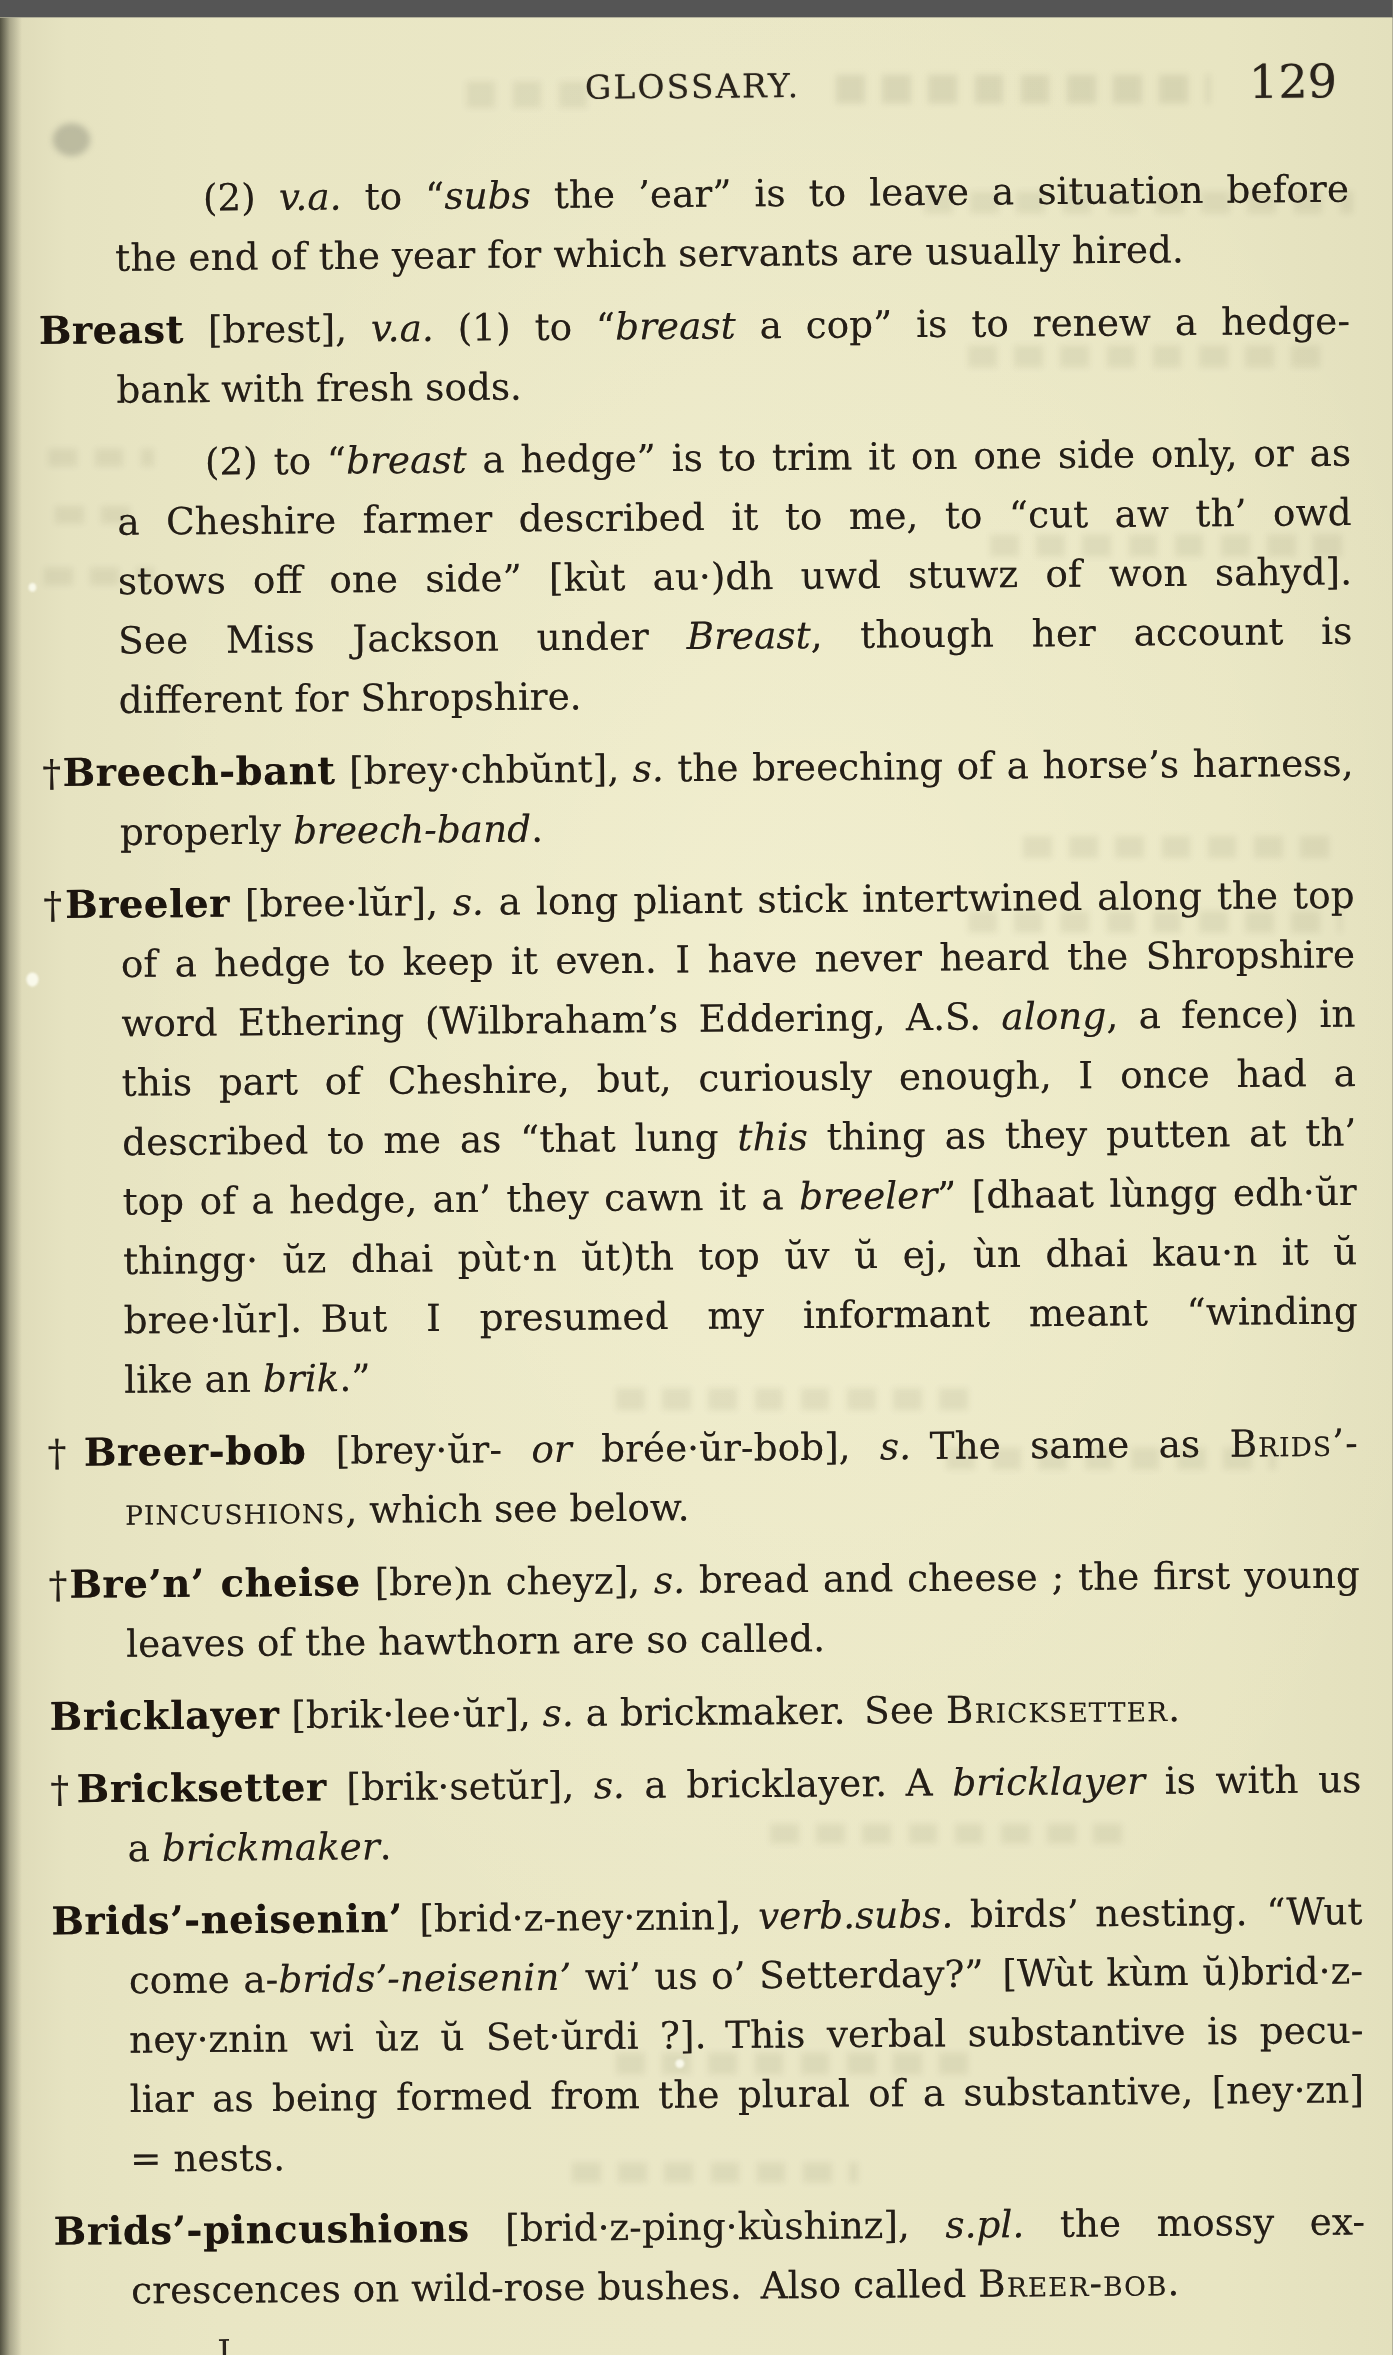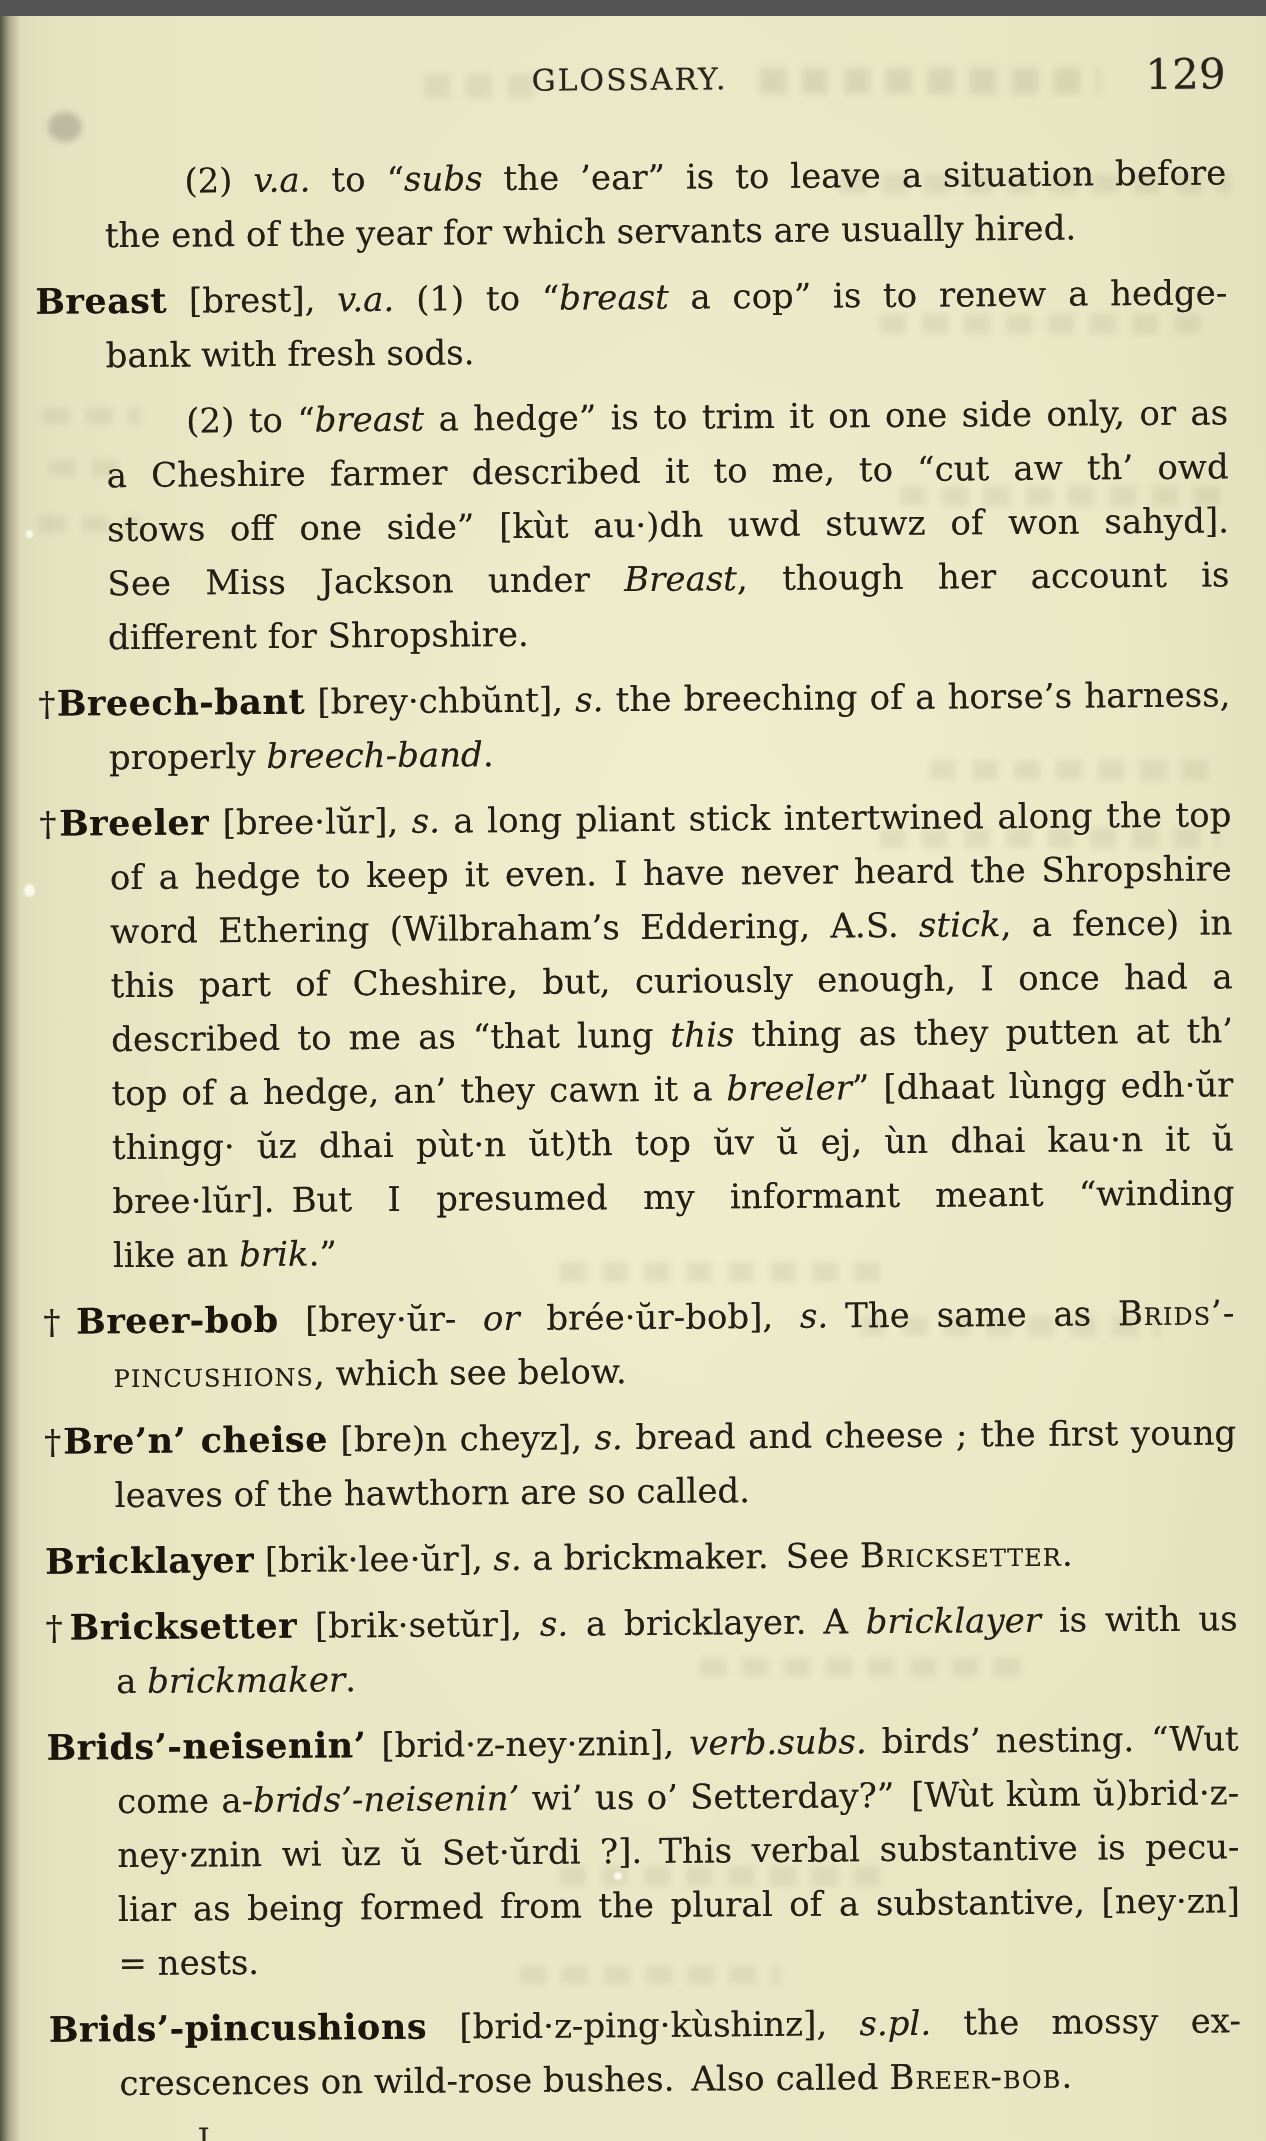--- a/index.html
+++ b/index.html
@@ -32,21 +32,21 @@
     position:absolute;left:40px;top:42px;width:1192px;
     transform:rotate(-0.45deg);transform-origin:50% 40%;
   }
   .page-header{position:relative;height:92px;}
   .running-title{
     position:absolute;left:0;right:0;top:4px;text-align:center;
     font-size:30px;letter-spacing:2px;color:#2a241c;
     text-shadow:0 0 1px rgba(40,30,20,.4);
   }
   .page-number{
-    position:absolute;right:0;top:-4px;font-size:42px;color:#2a241c;
+    position:absolute;right:10px;top:-4px;font-size:42px;color:#2a241c;
     text-shadow:0 0 1px rgba(40,30,20,.4);
   }
 
   .entries{position:relative;}
   .entry{margin-bottom:12px;}
   .line{
     font-size:34px;line-height:54px;height:54px;overflow:hidden;
     text-align:justify;text-align-last:left;
     text-shadow:0 0 0.6px rgba(30,22,14,.55);
   }
@@ -107,21 +107,21 @@
           <div class="line hang j"><span class="t">See Miss Jackson under </span><span class="it">Breast</span><span class="t">, though her account is</span></div>
           <div class="line hang"><span class="t">different for Shropshire.</span></div>
         </div>
         <div class="entry">
           <div class="line head j"><span class="t">†</span><span class="hw">Breech-bant</span><span class="t"> [brey·chbŭnt], </span><span class="it">s.</span><span class="t"> the breeching of a horse’s harness,</span></div>
           <div class="line hang"><span class="t">properly </span><span class="it">breech-band</span><span class="t">.</span></div>
         </div>
         <div class="entry">
           <div class="line head j"><span class="t">†</span><span class="hw">Breeler</span><span class="t"> [bree·lŭr], </span><span class="it">s.</span><span class="t"> a long pliant stick intertwined along the top</span></div>
           <div class="line hang j"><span class="t">of a hedge to keep it even. I have never heard the Shropshire</span></div>
-          <div class="line hang j"><span class="t">word Ethering (Wilbraham’s Eddering, A.S. </span><span class="it">stick</span><span class="t">, a fence) in</span></div>
+          <div class="line hang j"><span class="t">word Ethering (Wilbraham’s Eddering, A.S. </span><span class="it">along</span><span class="t">, a fence) in</span></div>
           <div class="line hang j"><span class="t">this part of Cheshire, but, curiously enough, I once had a </span></div>
           <div class="line hang j"><span class="t">described to me as “that lung </span><span class="it">this</span><span class="t"> thing as they putten at th’</span></div>
           <div class="line hang j"><span class="t">top of a hedge, an’ they cawn it a </span><span class="it">breeler</span><span class="t">” [dhaat lùngg edh·ŭr</span></div>
           <div class="line hang j"><span class="t">thingg· ŭz dhai pùt·n ŭt)th top ŭv ŭ ej, ùn dhai kau·n it ŭ</span></div>
           <div class="line hang j"><span class="t">bree·lŭr]. But I presumed my informant meant “winding</span></div>
           <div class="line hang"><span class="t">like an </span><span class="it">brik</span><span class="t">.”</span></div>
         </div>
         <div class="entry">
           <div class="line head j"><span class="t">†</span><span class="hw">Breer-bob</span><span class="t"> [brey·ŭr- </span><span class="it">or</span><span class="t"> brée·ŭr-bob], </span><span class="it">s.</span><span class="t"> The same as </span><span class="sc">Brids’-</span></div>
           <div class="line hang"><span class="sc">pincushions</span><span class="t">, which see below.</span></div>

